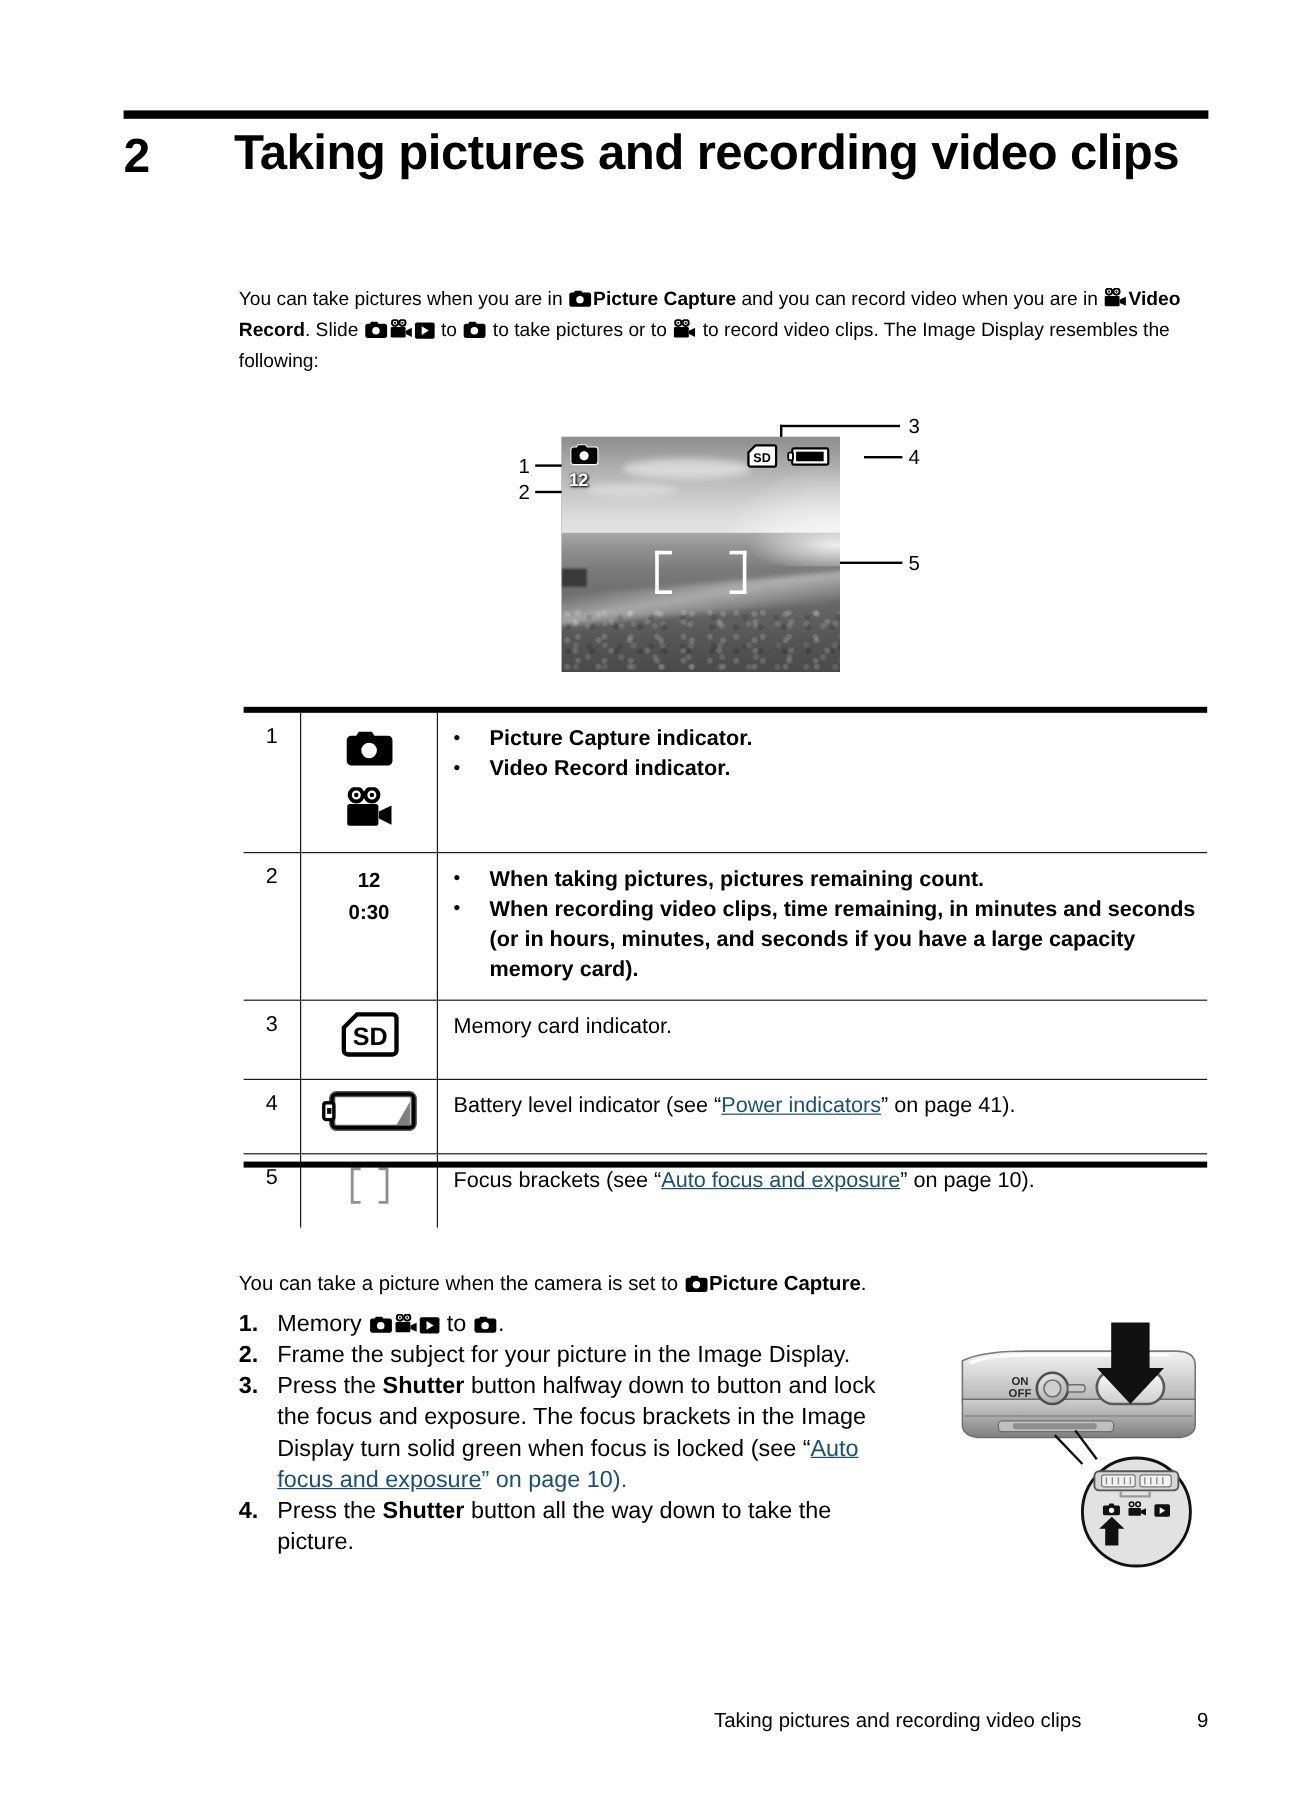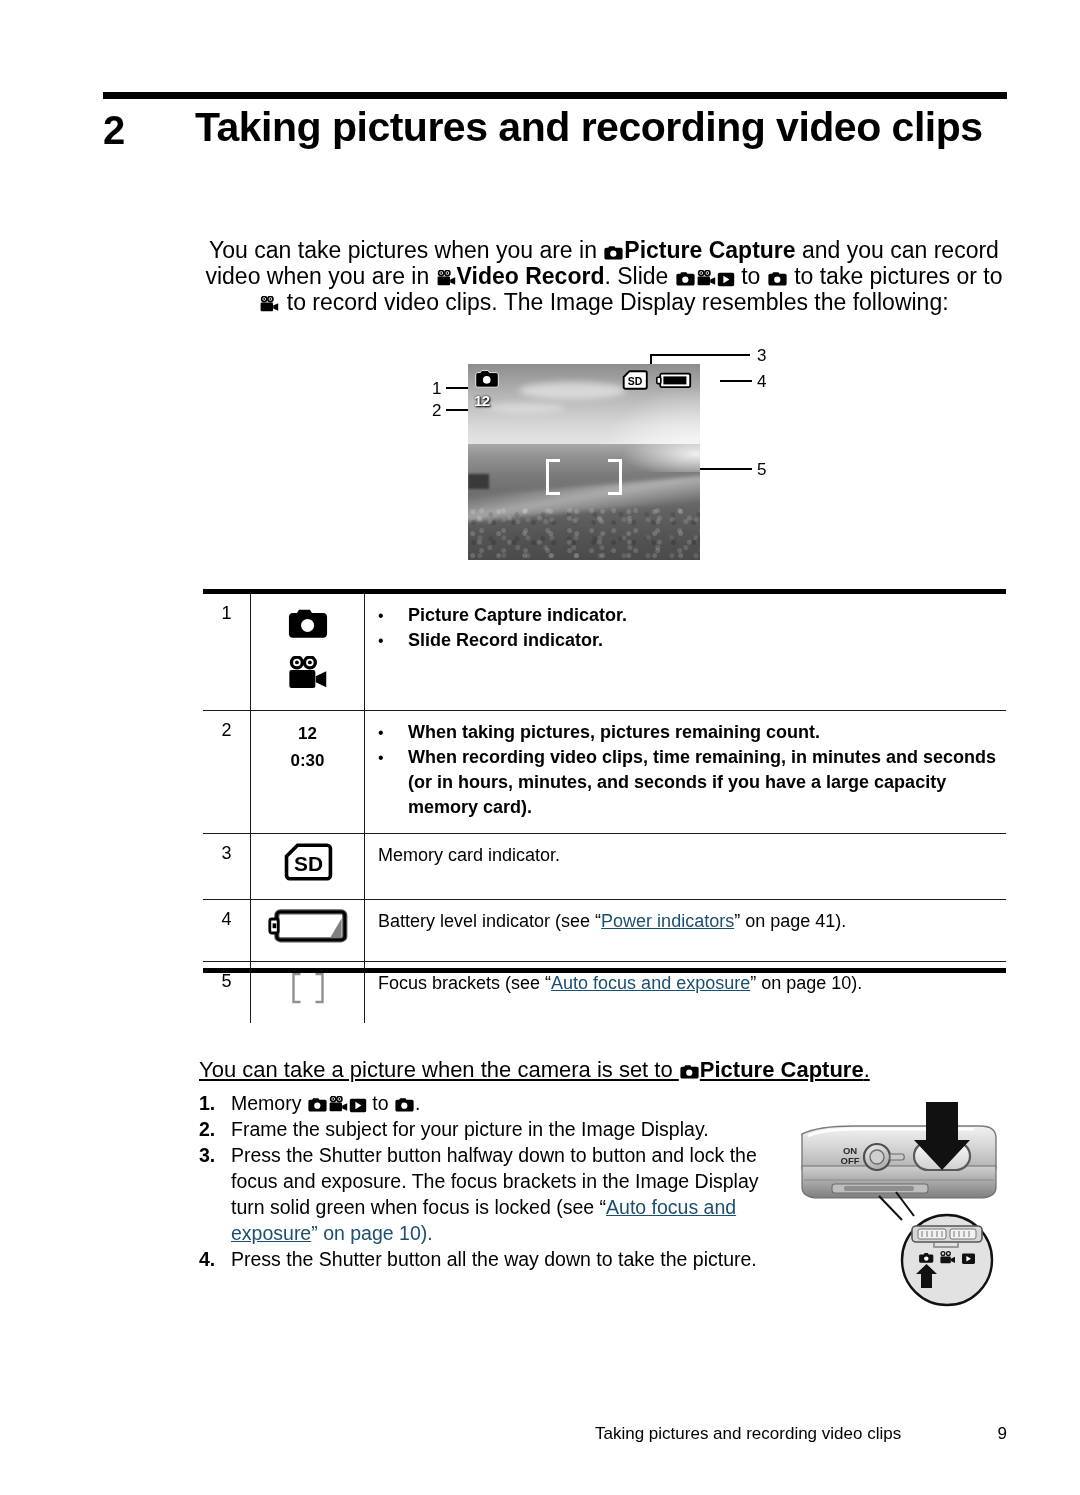--- a/index.html
+++ b/index.html
@@ -49,23 +49,22 @@
     line-height: 1.15;
     letter-spacing: -0.5px;
   }
 
   
   .intro {
     position: absolute;
     left: 199px;
     top: 237px;
     width: 810px;
-    font-size: 23px;
+    font-size: 16px;
     line-height: 26px;
-    text-align: center;
   }
   .intro b { font-weight: bold; }
 
   
   .icn {
     display: inline-block;
     vertical-align: -3px;
     position: relative;
   }
   .icn svg { display: block; }
@@ -251,43 +250,42 @@
     top: 1007px;
     font-size: 29px;
     font-weight: bold;
     letter-spacing: -0.3px;
   }
   .sec-intro {
     position: absolute;
     left: 199px;
     top: 1057px;
     width: 700px;
-    font-size: 22px;
+    font-size: 17px;
     line-height: 26px;
-    text-decoration: underline;
   }
   .steps {
     position: absolute;
     left: 199px;
     top: 1090px;
     width: 560px;
     font-size: 19.5px;
     line-height: 26px;
   }
   .step {
     display: flex;
     align-items: flex-start;
     margin-bottom: 0px;
   }
   .step-n {
     flex: 0 0 32px;
     font-weight: bold;
   }
   .step-t { flex: 1; }
-  .step-t b { font-weight: normal; }
+  .step-t b { font-weight: bold; }
 
   
   .camphoto {
     position: absolute;
     left: 784px;
     top: 1092px;
     width: 240px;
     height: 215px;
   }
 
@@ -439,21 +437,21 @@
               </svg>
           </div>
         </td>
         <td class="c-desc">
           <div class="bullet-row">
             <div class="bullet-dot">•</div>
             <div class="bullet-txt">Picture Capture indicator.</div>
           </div>
           <div class="bullet-row">
             <div class="bullet-dot">•</div>
-            <div class="bullet-txt">Slide Record indicator.</div>
+            <div class="bullet-txt">Video Record indicator.</div>
           </div>
         </td>
       </tr>
 
       <tr>
         <td class="c-num">2</td>
         <td class="c-icon">
           <div class="val-bold">12</div>
           <div class="val-bold">0:30</div>
         </td>

